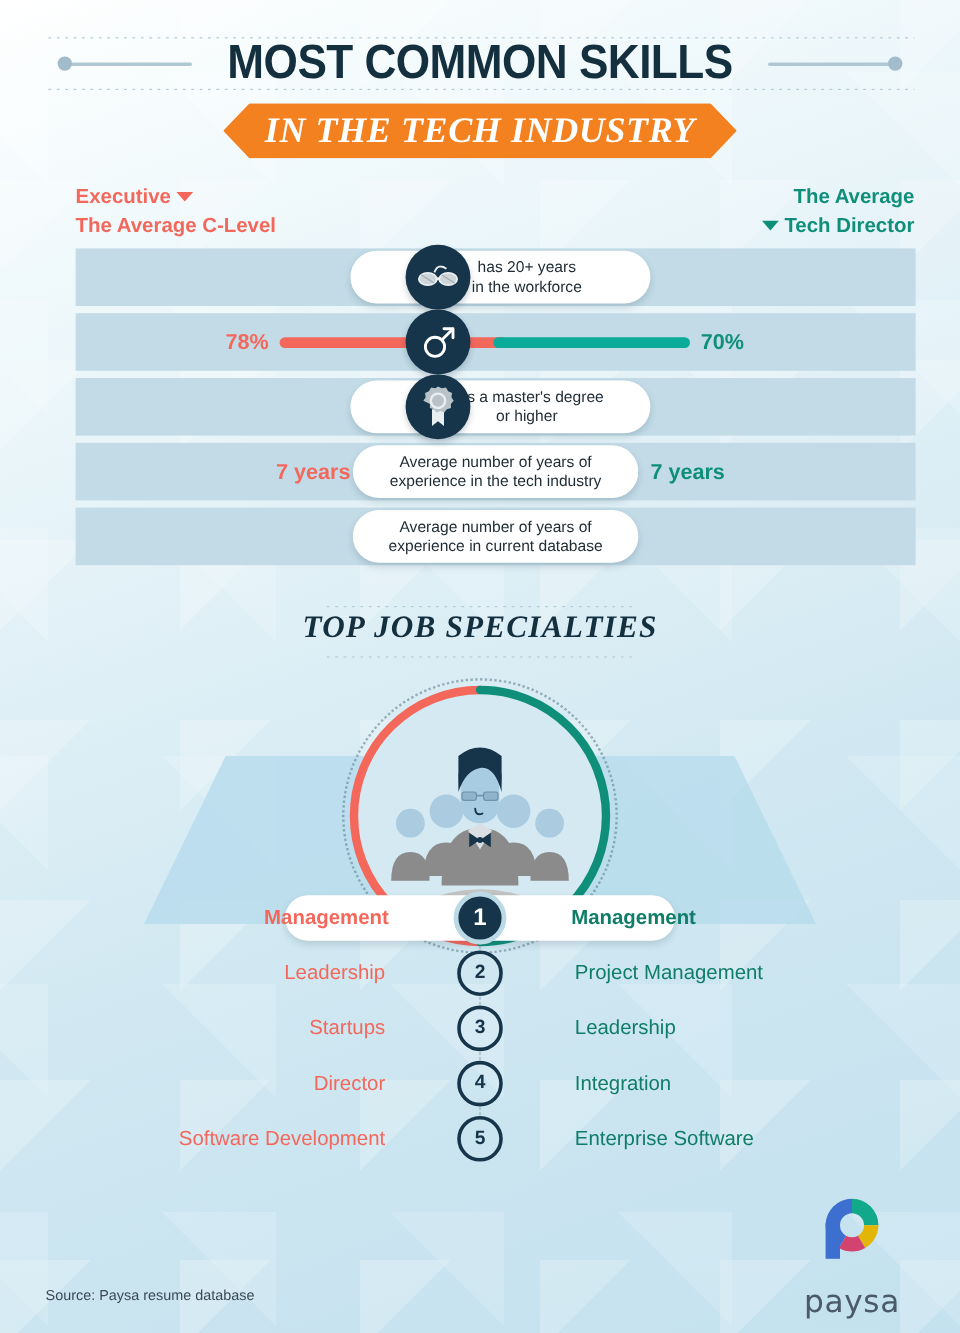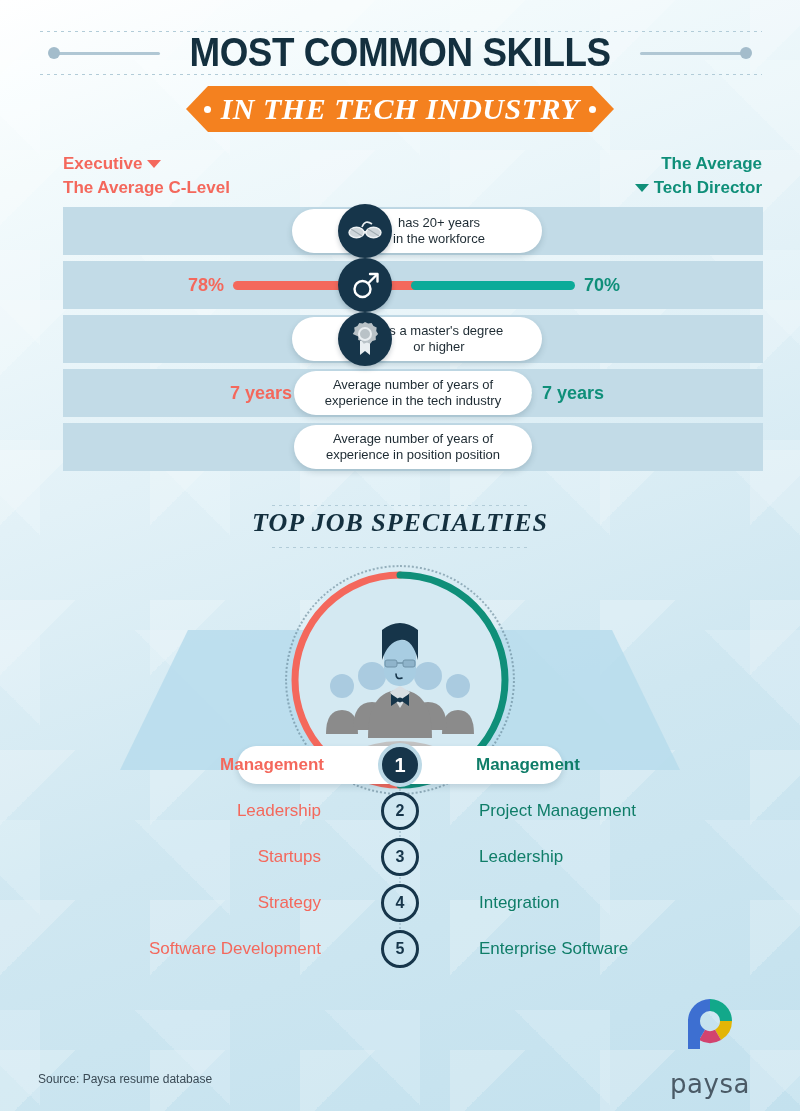--- a/index.html
+++ b/index.html
@@ -58,20 +58,21 @@
   }
 
   .banner {
     position: absolute; top: 86px; left: 50%;
     transform: translateX(-50%);
     width: 428px; height: 46px;
     background: #f4811f;
     clip-path: polygon(22px 0, calc(100% - 22px) 0, 100% 50%, calc(100% - 22px) 100%, 22px 100%, 0 50%);
     display: flex; align-items: center; justify-content: center;
     gap: 10px;
+    flex-direction: column;
   }
   .banner-text {
     font-family: "Liberation Serif", serif;
     font-style: italic; font-weight: bold;
     font-size: 30px; color: #ffffff;
     letter-spacing: 0.5px;
   }
   .banner-dot { width: 7px; height: 7px; border-radius: 50%; background: #fff; flex: none; }
 
   
@@ -415,21 +416,21 @@
           <span class="dot teal"></span>
           <span class="dot teal"></span>
           <span class="dot teal"></span>
         </span>
         <span class="pct teal">3 years</span>
       </div>
     </div>
     <div class="pill plain">
       <div class="pill-text">
         <span>Average number of years of</span><br>
-        <span>experience in position position</span>
+        <span>experience in current database</span>
       </div>
     </div>
   </div>
 
 </div>
 
 <div class="tjs-dotline a"></div>
 <div class="tjs-title">TOP JOB SPECIALTIES</div>
 <div class="tjs-dotline b"></div>
 
@@ -497,21 +498,21 @@
 
   <div class="rank-row">
     <div class="rank-dotline" style="top:-4px"></div>
     <div class="rank-left">Startups</div>
     <div class="rank-num">3</div>
     <div class="rank-right">Leadership</div>
   </div>
 
   <div class="rank-row">
     <div class="rank-dotline" style="top:-4px"></div>
-    <div class="rank-left">Strategy</div>
+    <div class="rank-left">Director</div>
     <div class="rank-num">4</div>
     <div class="rank-right">Integration</div>
   </div>
 
   <div class="rank-row">
     <div class="rank-dotline" style="top:-4px"></div>
     <div class="rank-left">Software Development</div>
     <div class="rank-num">5</div>
     <div class="rank-right">Enterprise Software</div>
   </div>

